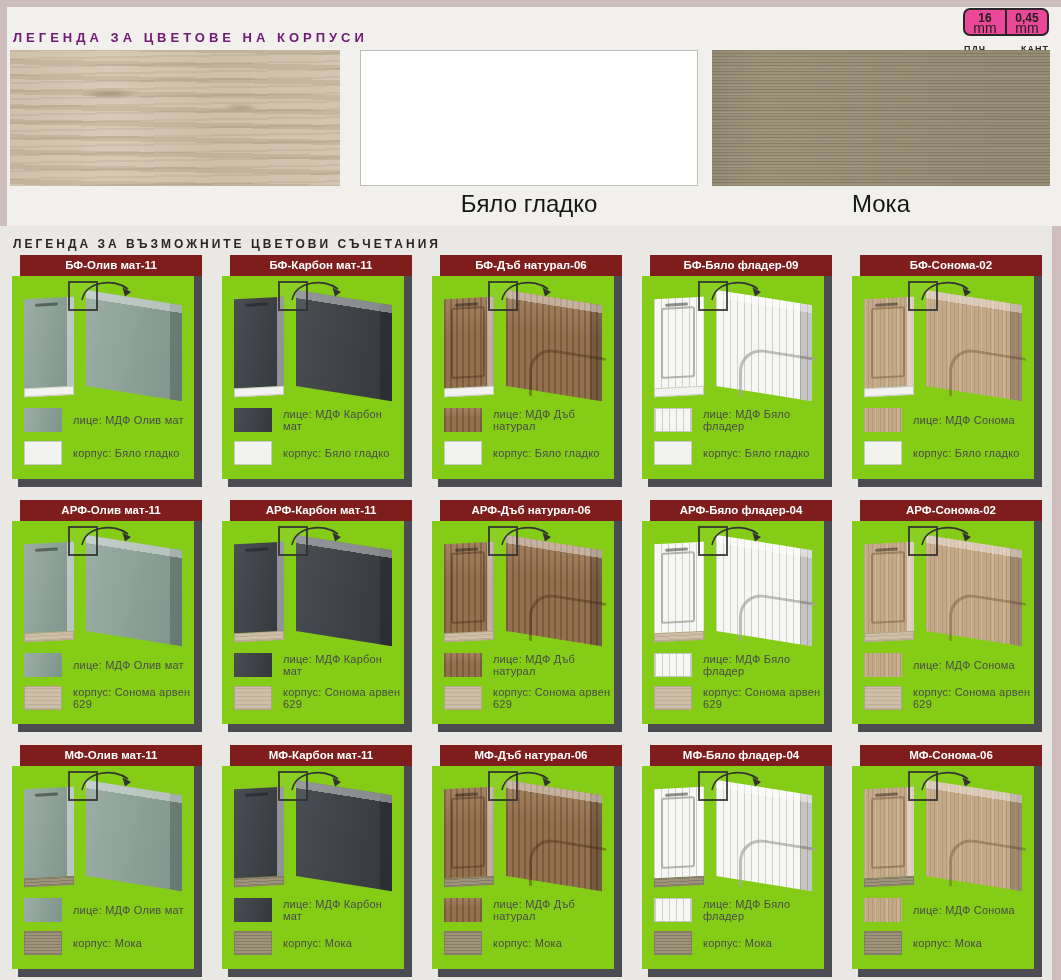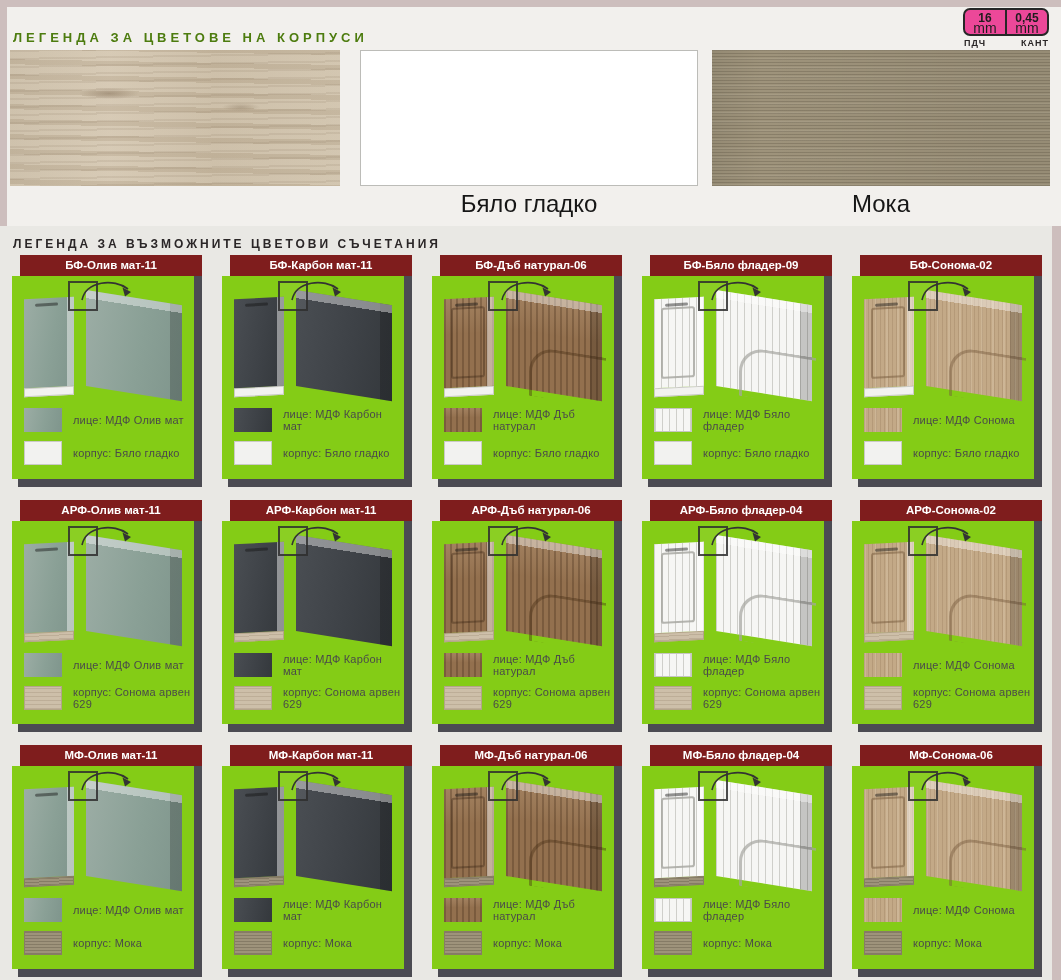--- a/index.html
+++ b/index.html
@@ -6,32 +6,32 @@
   body{font-family:"Liberation Sans",sans-serif;background:#e9e8e4;}
   .page{position:relative;width:1061px;height:980px;overflow:hidden;background:#e9e8e4;}
 
   
   .top-section{position:absolute;left:0;top:0;width:1061px;height:226px;background:#f2f0ed;}
   .strip-top{position:absolute;left:0;top:0;right:0;height:7px;background:#cdbebd;}
   .strip-left{position:absolute;left:0;top:0;width:7px;height:226px;background:#cdbebd;}
   .strip-right{position:absolute;right:0;top:226px;width:9px;bottom:0;background:#cdbebd;}
 
   .top-header{position:absolute;left:13px;top:30px;font-size:13px;font-weight:bold;
-    letter-spacing:4px;color:#4d7c0f;}
+    letter-spacing:4px;color:#701a75;}
   .combos-header{position:absolute;left:13px;top:237px;font-size:12px;font-weight:bold;
     letter-spacing:3px;color:#2a2627;}
 
   
   .badge-box{position:absolute;top:8px;right:12px;width:86px;text-align:center;}
   .badge-frame{border:2px solid #272727;border-radius:7px;display:flex;background:#ec4899;}
   .badge-cell{flex:1;padding:2px 2px 1px;}
   .badge-cell.second{border-left:2px solid #272727;}
   .badge-value{font-size:12px;font-weight:bold;color:#1d1d1d;line-height:12px;}
   .badge-unit{font-size:14px;color:#1d1d1d;line-height:9px;}
-  .badge-labels{display:flex;margin-top:2px;gap:34px;}
+  .badge-labels{display:flex;margin-top:8px;gap:34px;}
   .badge-labels span{flex:1;font-size:9px;font-weight:bold;letter-spacing:1px;color:#2a2627;}
 
   
   .swatch-big{position:absolute;top:50px;height:136px;}
   .swatch-big.s1{left:10px;width:330px;}
   .swatch-big.s2{left:360px;width:338px;background:#ffffff;border:1px solid #bcbcb8;box-sizing:border-box;}
   .swatch-big.s3{left:712px;width:338px;}
   .swatch-label{position:absolute;top:190px;font-size:24px;color:#161616;text-align:center;}
   .swatch-label.l1{left:10px;width:330px;}
   .swatch-label.l2{left:360px;width:338px;}

